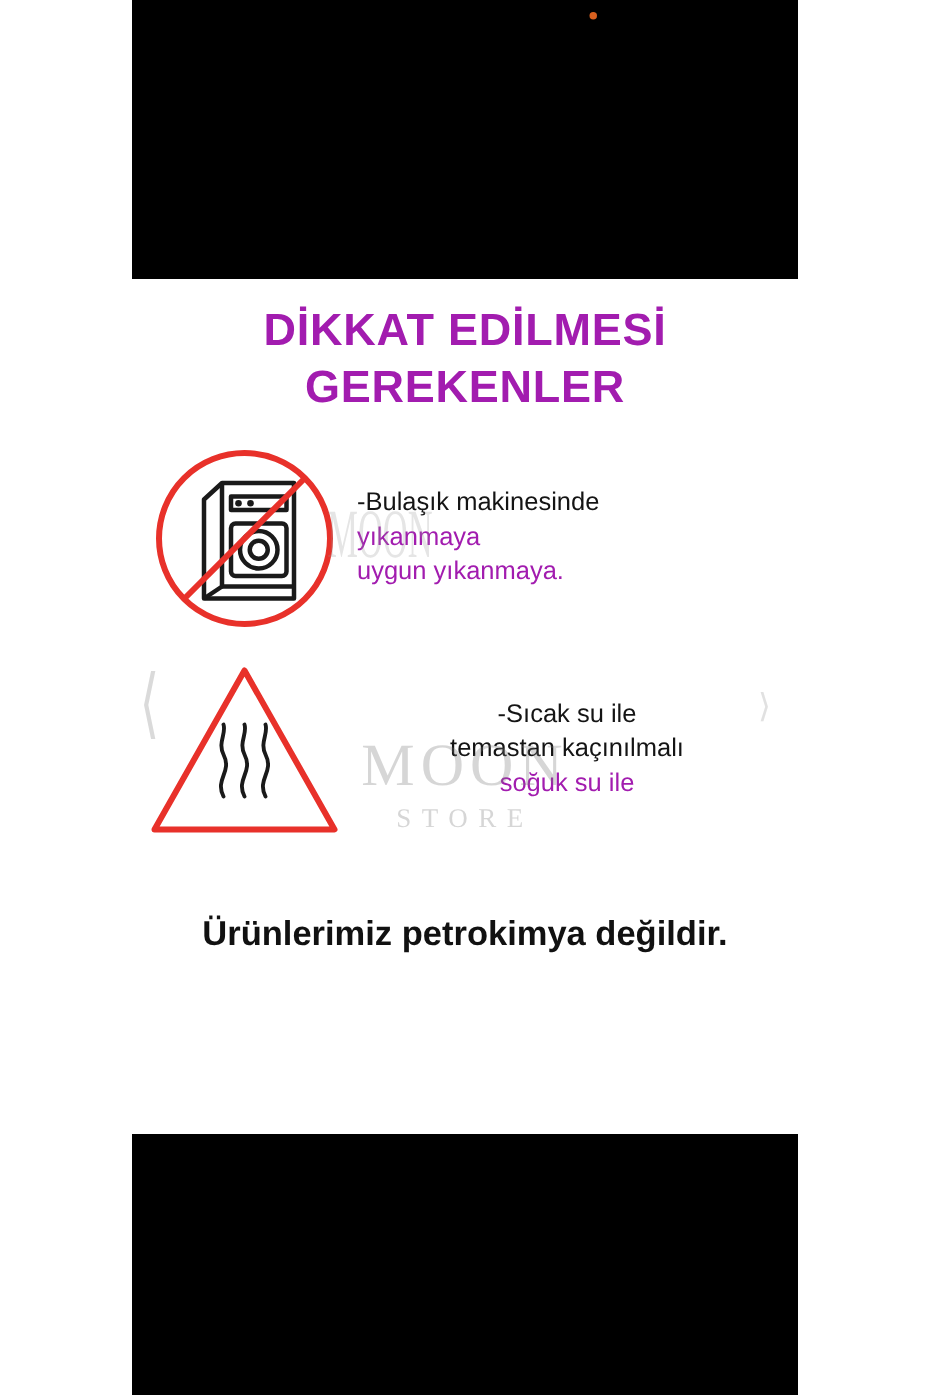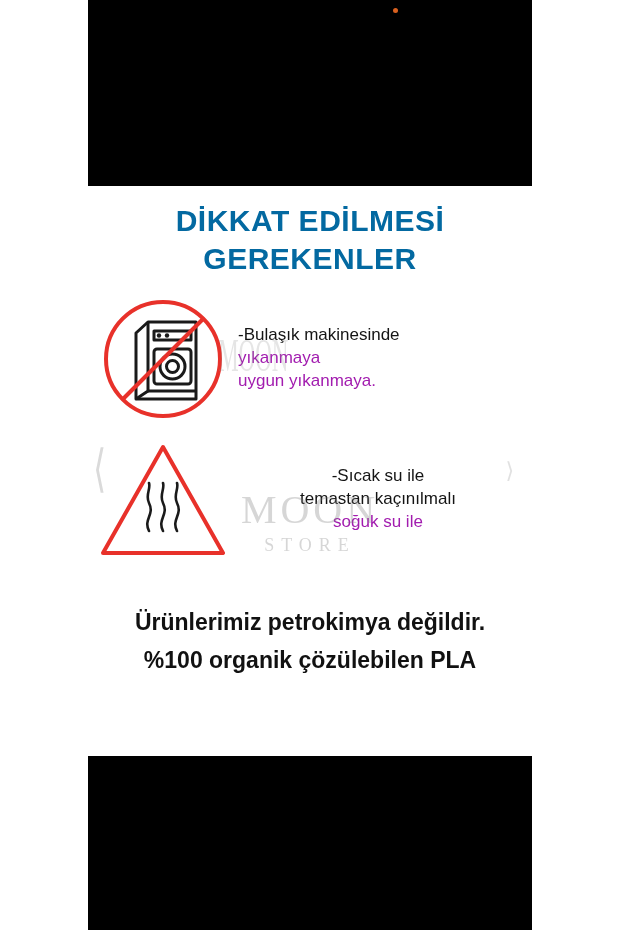--- a/index.html
+++ b/index.html
@@ -43,21 +43,21 @@
     position: absolute;
     left: 88px;
     top: 186px;
     width: 444px;
     height: 570px;
     background: #ffffff;
   }
 
   .heading {
     text-align: center;
-    color: #0369a1;
+    color: #a21caf;
     font-weight: bold;
     font-size: 30px;
     letter-spacing: 0.5px;
     line-height: 1.28;
     padding-top: 16px;
   }
   .heading .line2 { display: block; }
 
   
   .row {
@@ -207,17 +207,16 @@
       </div>
     </div>
 
     <div class="watermark">
       <div class="wm-main">MOON</div>
       <div class="wm-sub">STORE</div>
     </div>
 
     <div class="footer">
       <span>Ürünlerimiz petrokimya değildir.</span>
-      <span>%100 organik çözülebilen PLA</span>
     </div>
 
   </div>
 </div>
 
 </body></html>

